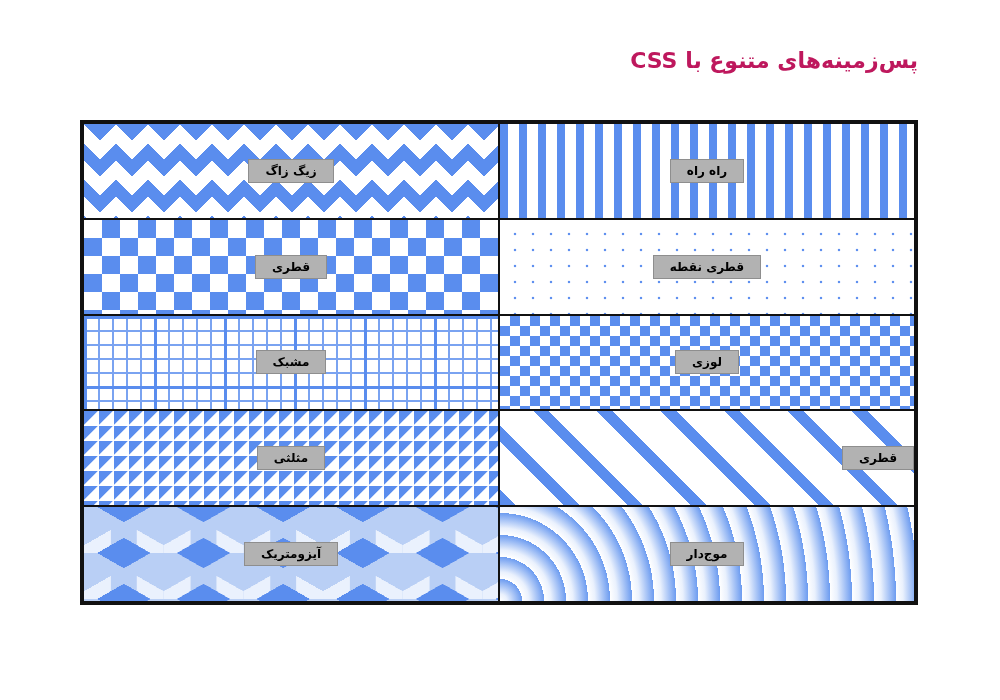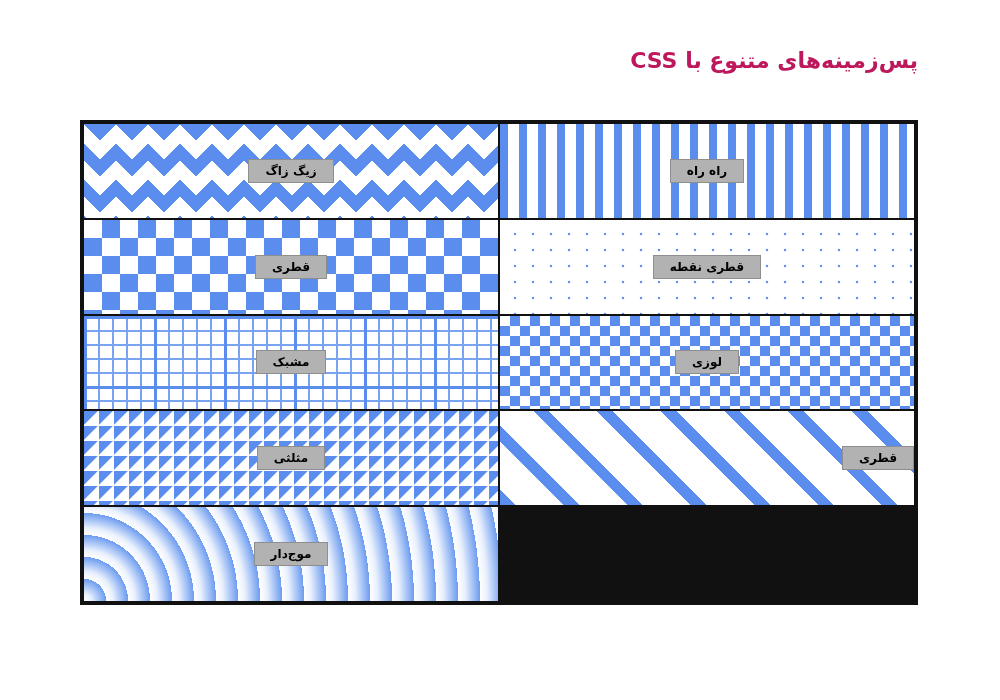--- a/index.html
+++ b/index.html
@@ -179,18 +179,21 @@
   </div>
 
   <div class="cell p-triangle">
     <span class="badge">مثلثی</span>
   </div>
 
   <div class="cell p-diagonal">
     <span class="badge">قطری</span>
   </div>
 
+  <div class="cell p-cube">
+    <span class="badge">آیزومتریک</span>
+  </div>
 
   <div class="cell p-wave">
     <span class="badge">موج‌دار</span>
   </div>
 
 </div>
 
 </body></html>

